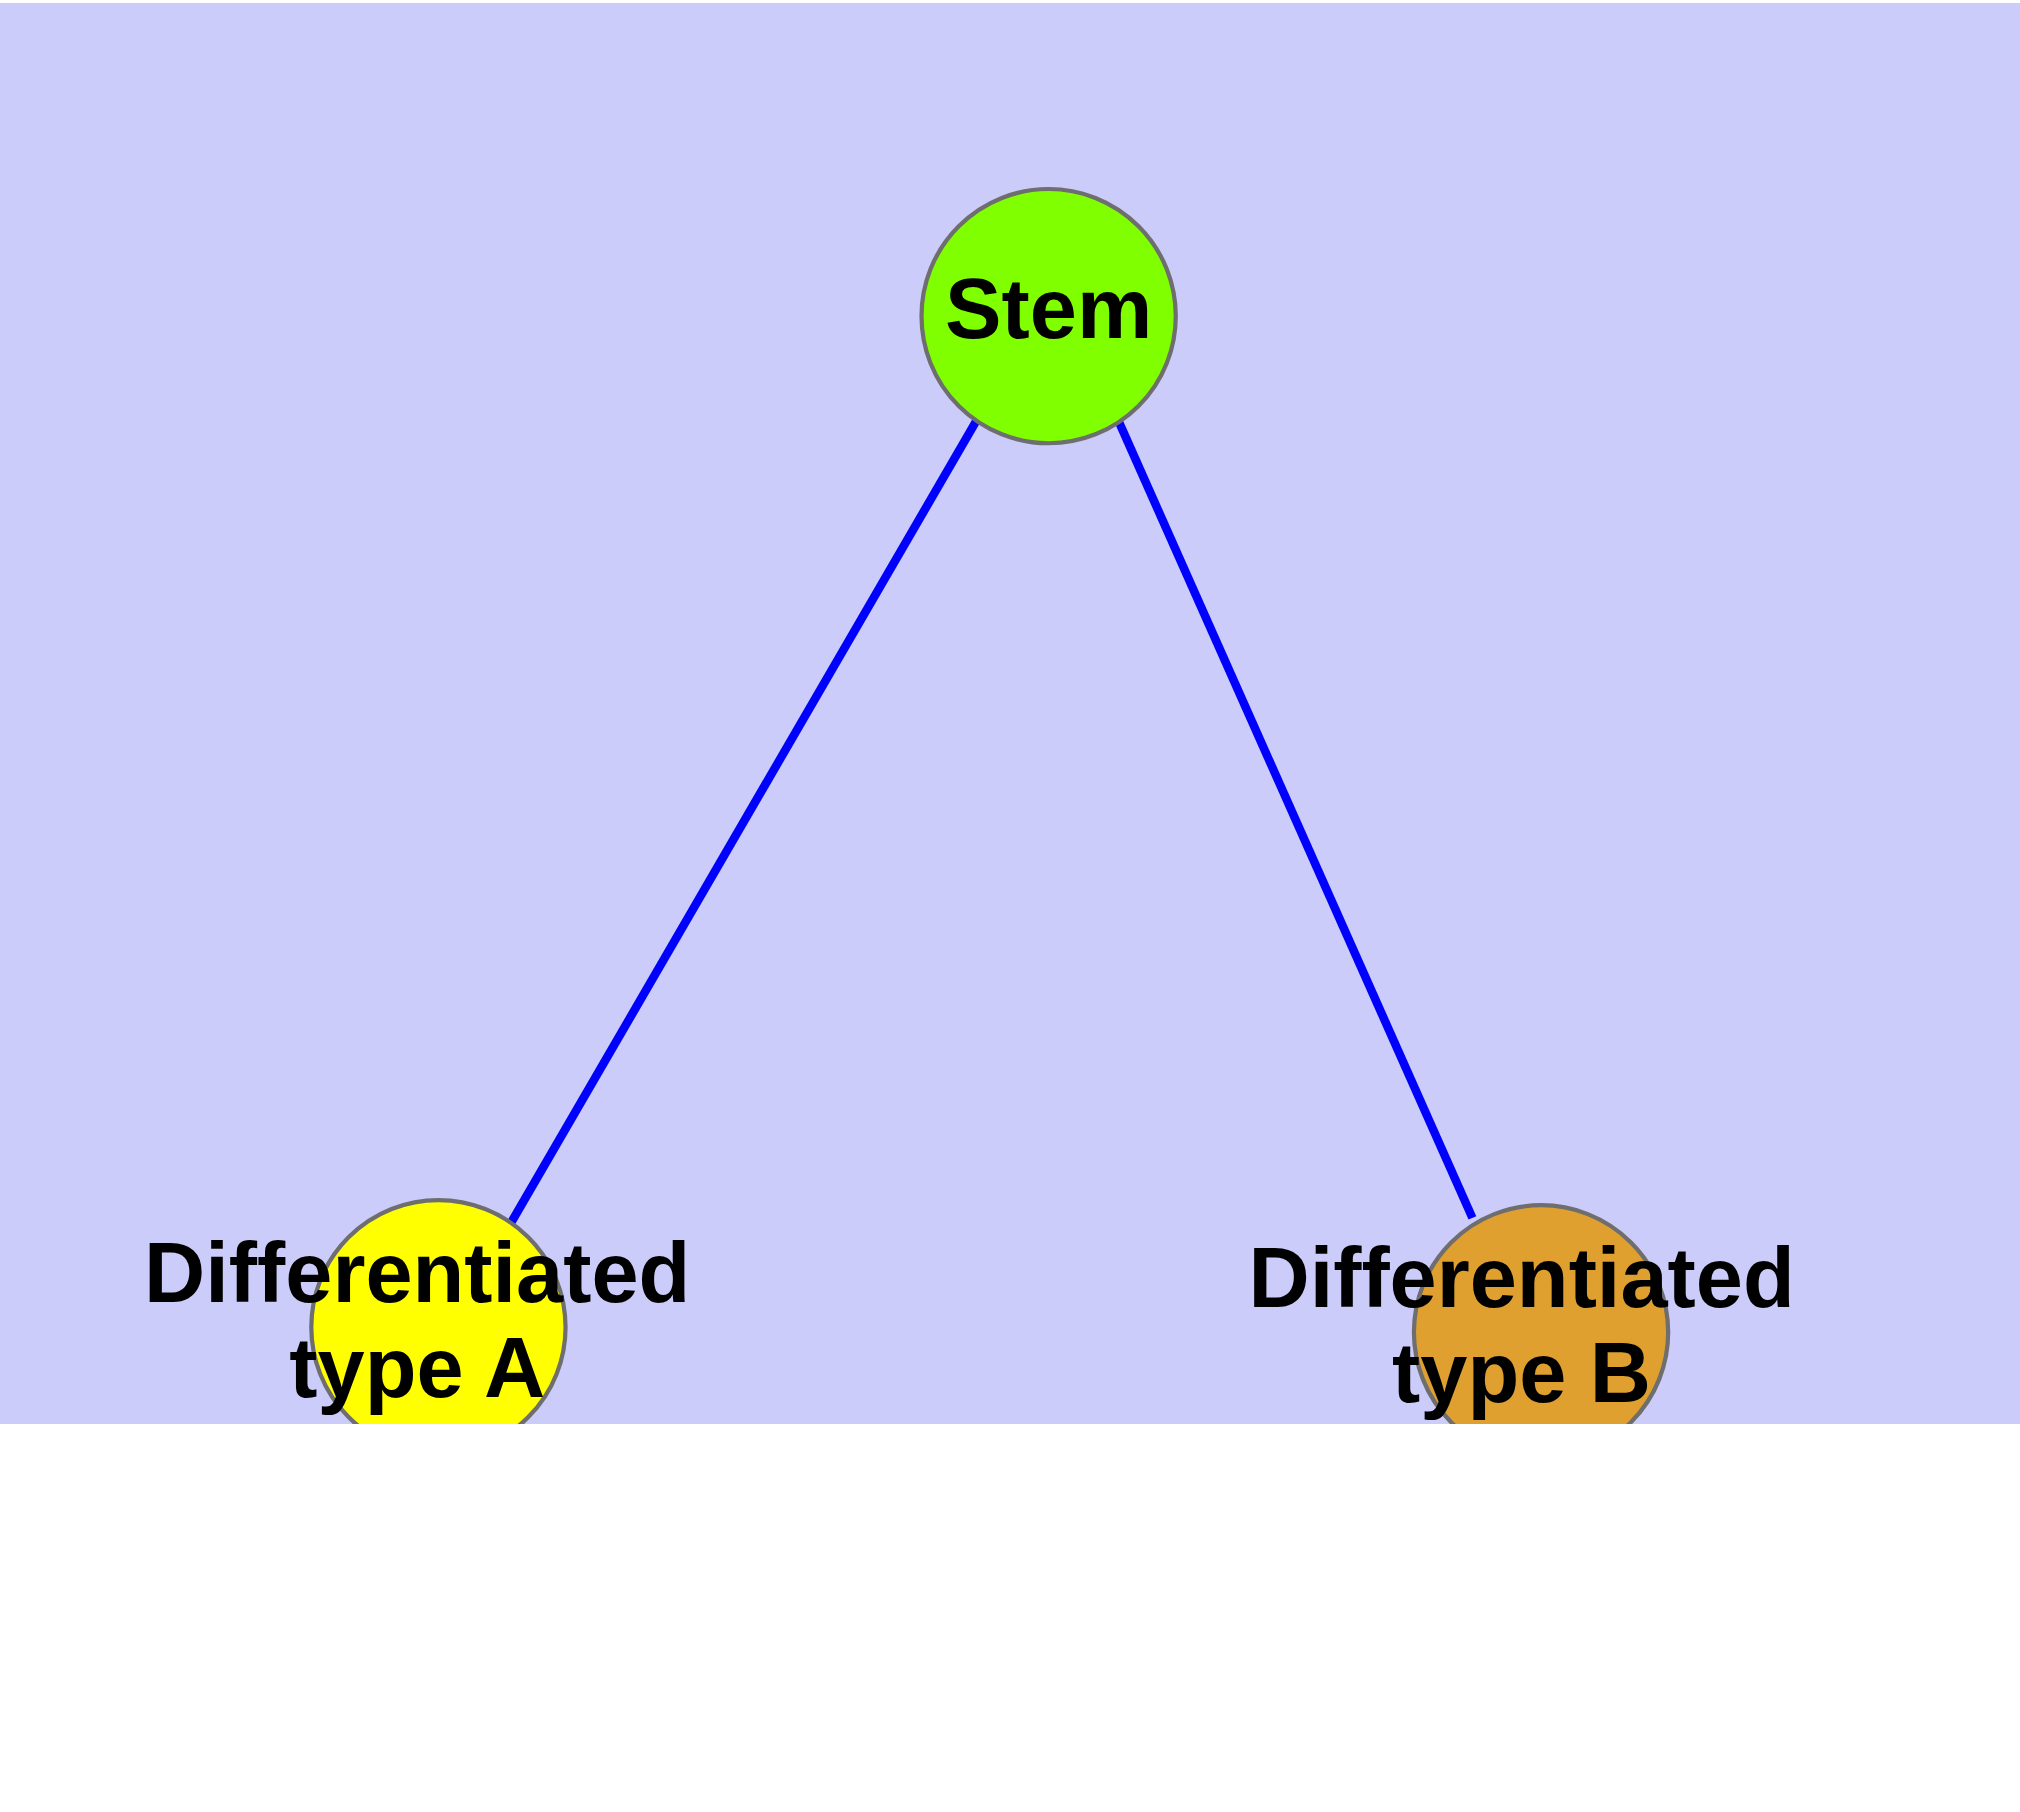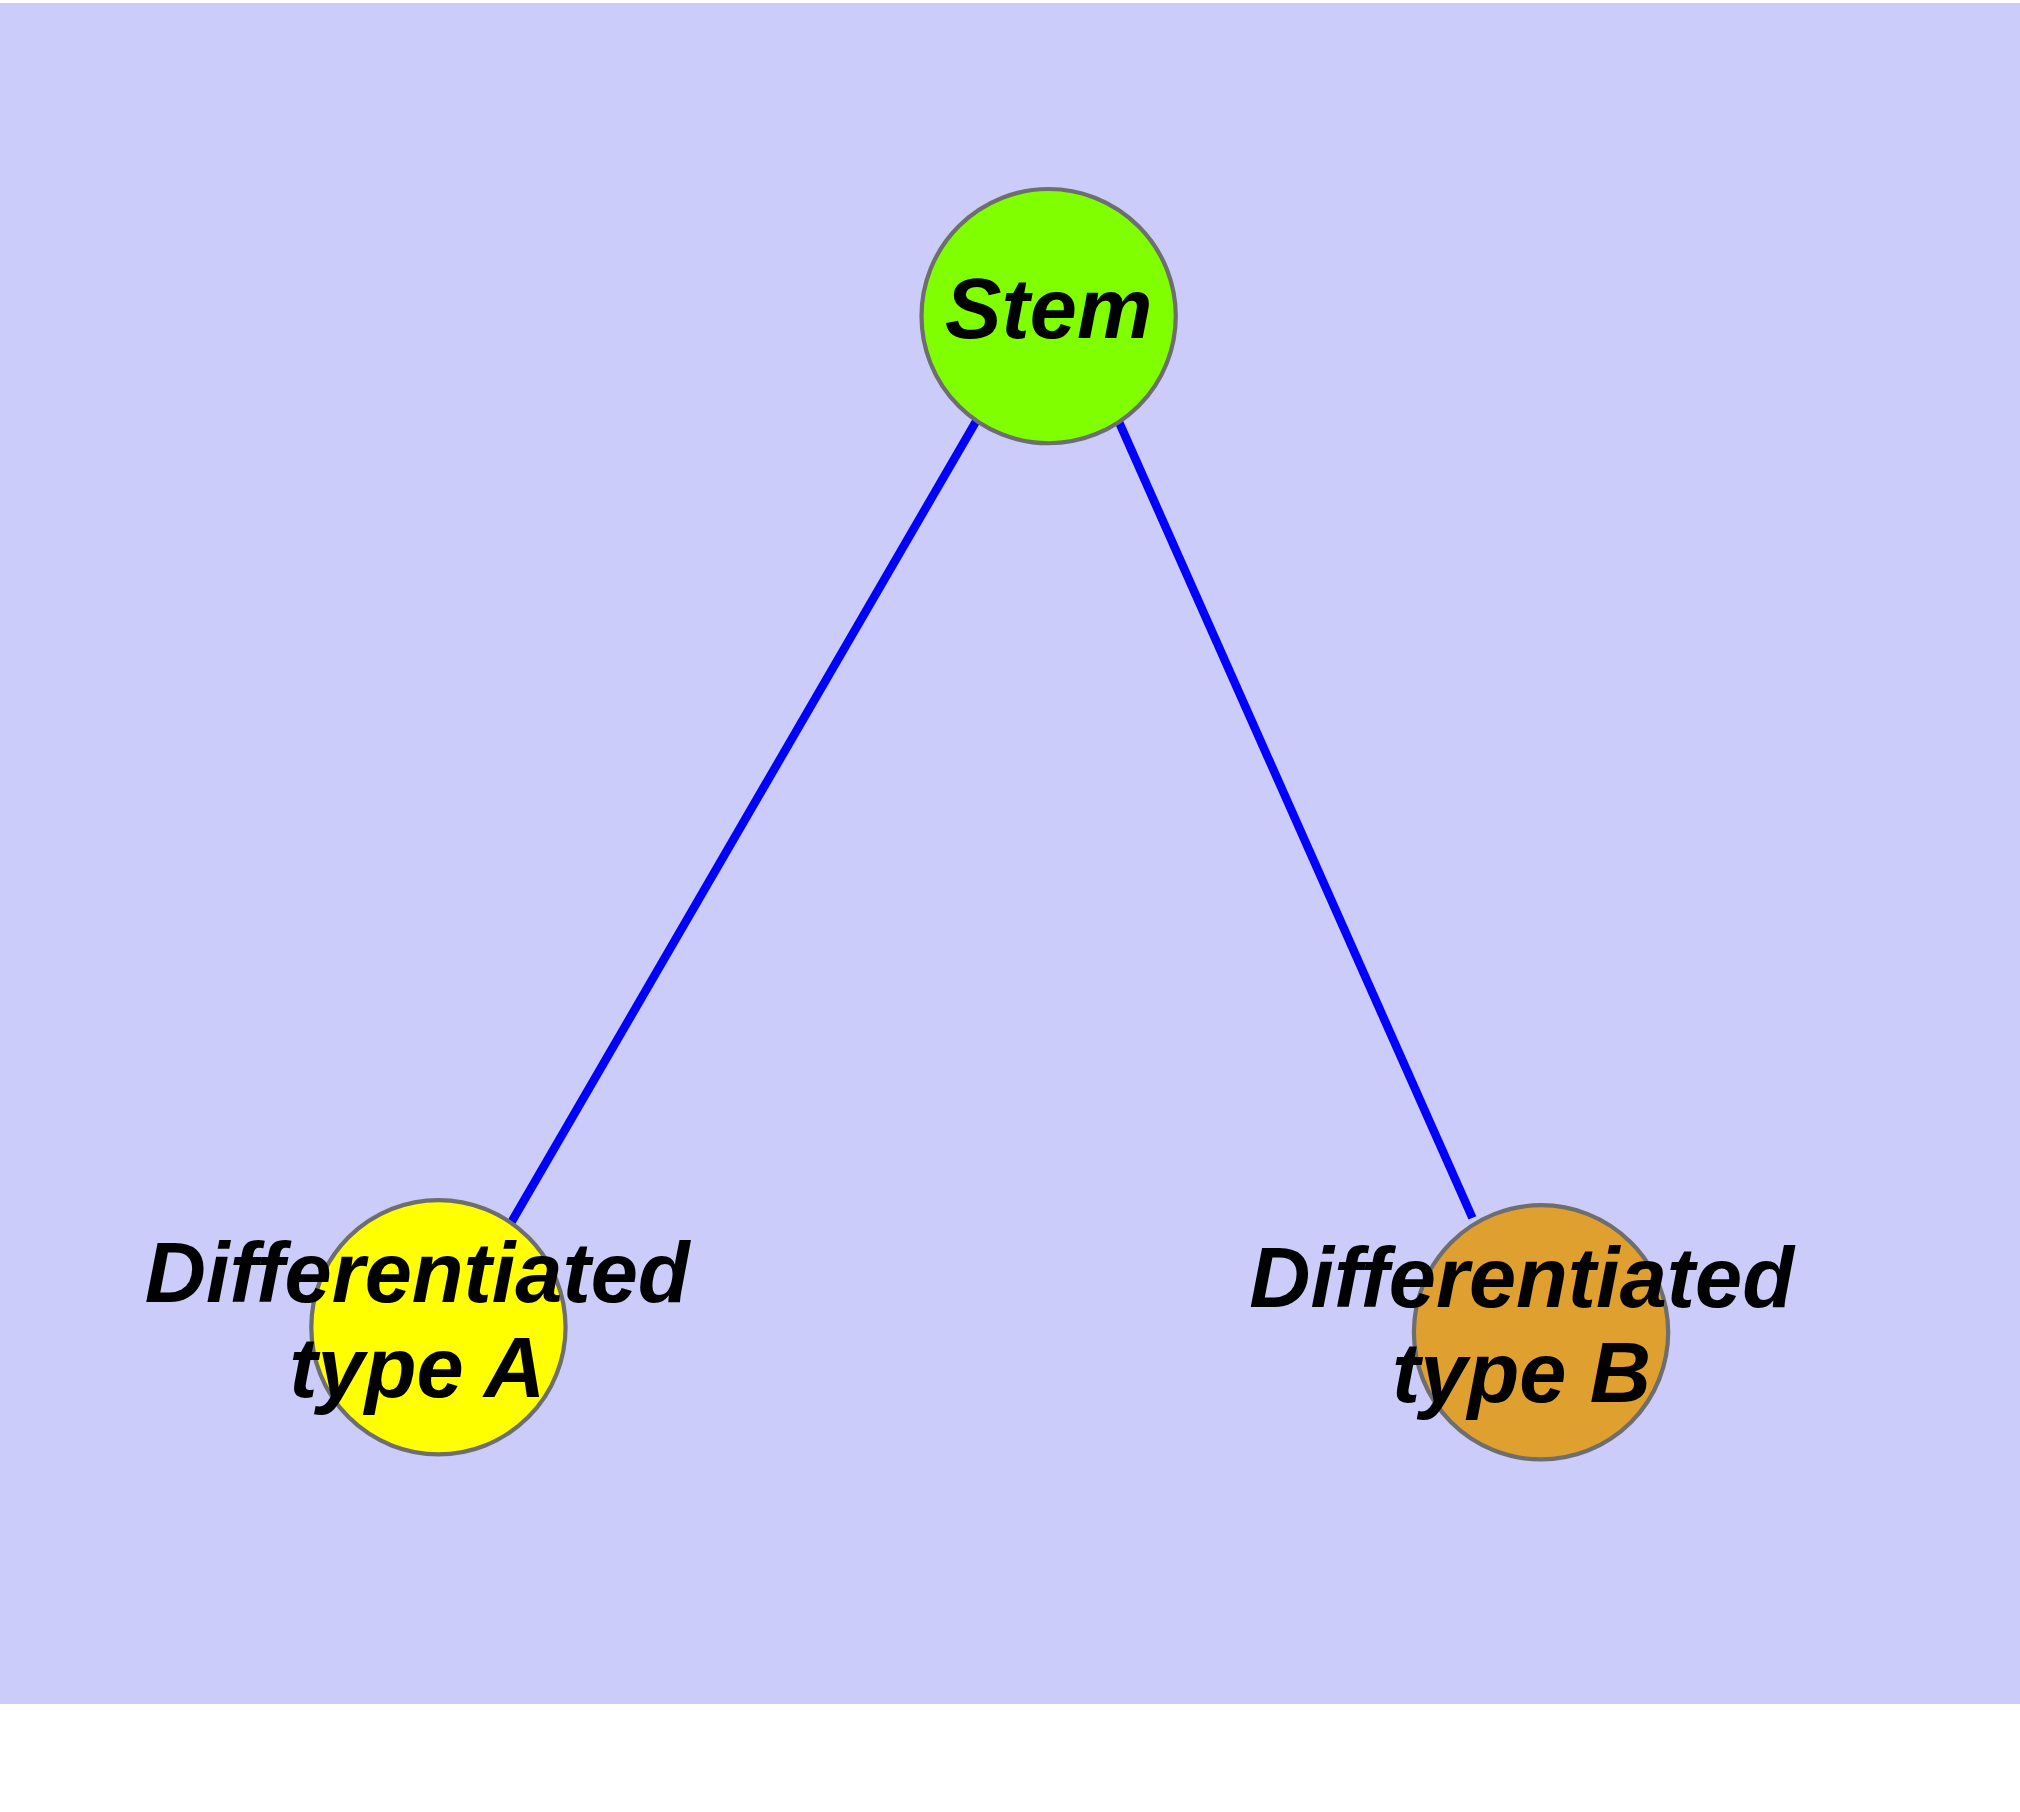--- a/index.html
+++ b/index.html
@@ -3,25 +3,24 @@
 <meta charset="utf-8">
 <style>
   html, body {
     margin: 0;
     padding: 0;
     background: #ffffff;
   }
   #canvas {
     position: relative;
     width: 2021px;
-    height: 1704px;
+    height: 1424px;
     overflow: hidden;
     background: #ccccfa;
     font-family: "Liberation Sans", sans-serif;
-    font-style: italic;
   }
   #graph-svg {
     position: absolute;
     top: 0;
     left: 0;
     width: 2021px;
     height: 1812px;
     display: block;
   }
   .node-label {

